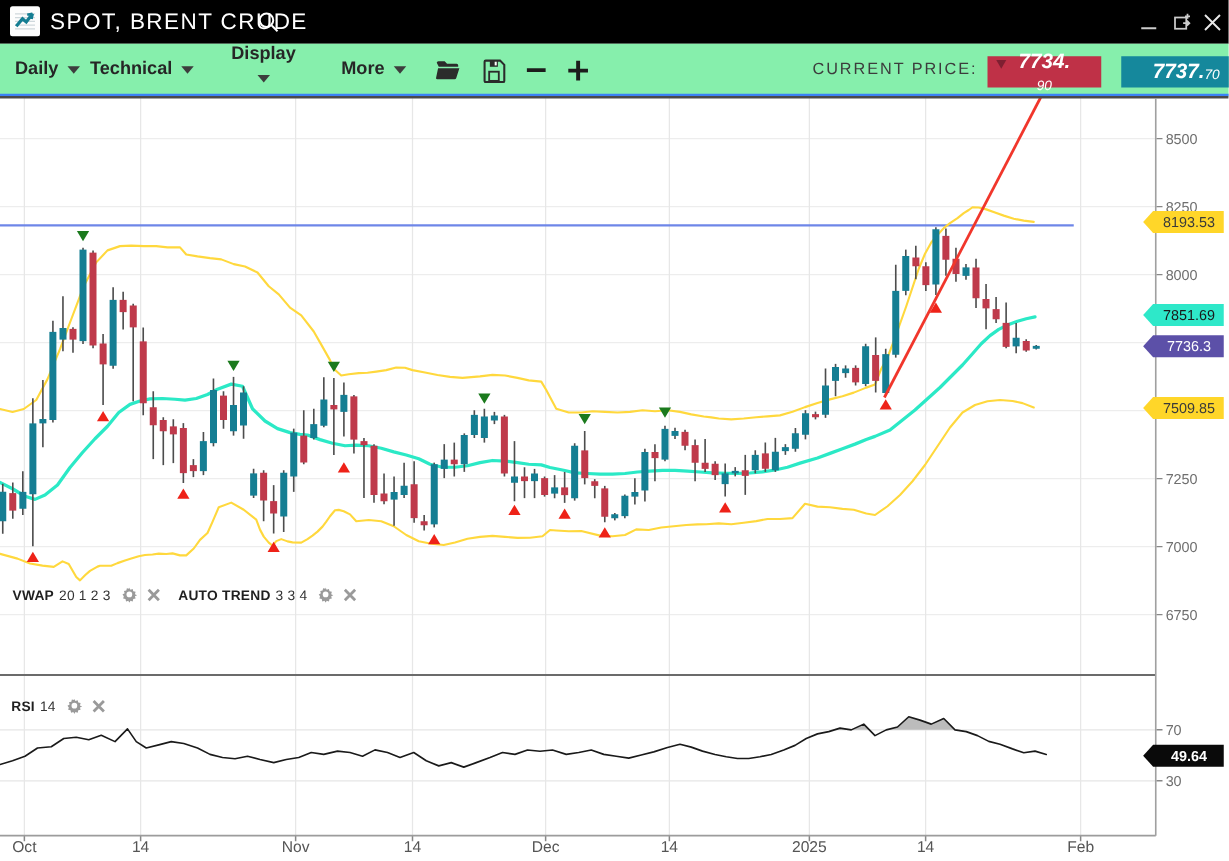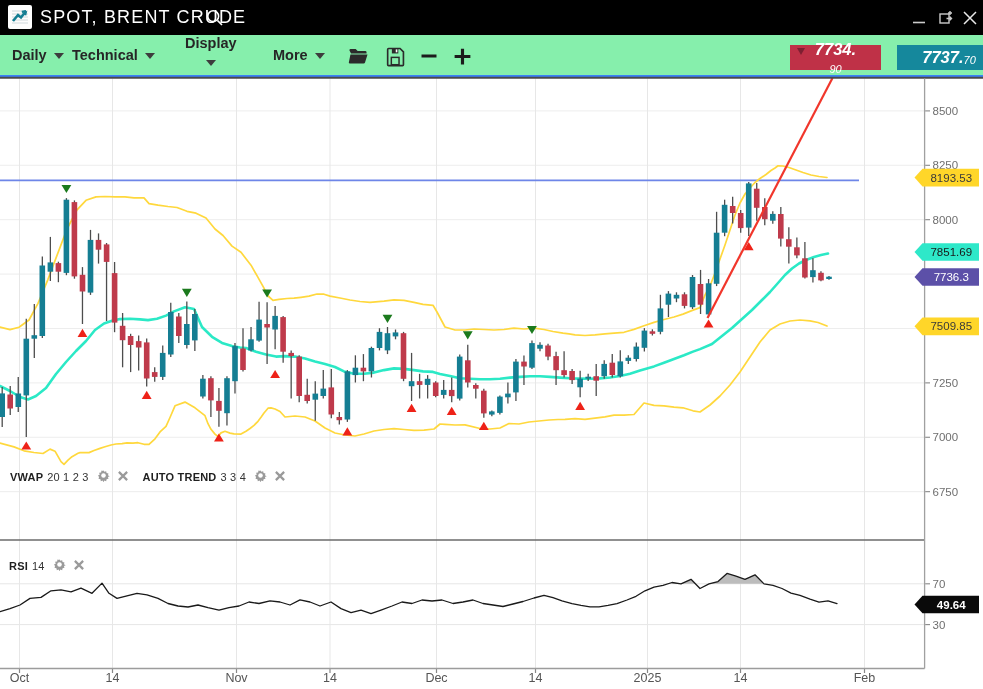--- a/index.html
+++ b/index.html
@@ -127,20 +127,21 @@
       <svg width="20" height="20" viewBox="0 0 20 20">
           <path d="M2.5 10 h15" stroke="#1c1c1c" stroke-width="3"></path>
         </svg>
     </span>
     <span class="tool-ic" id="ic-plus">
       <svg width="21" height="21" viewBox="0 0 20 20">
           <path d="M2.5 10 h15 M10 2.5 v15" stroke="#1c1c1c" stroke-width="3"></path>
         </svg>
     </span>
 
+    <span class="cp-label">CURRENT PRICE:</span>
     <span class="pbadge" id="badge-bid">
       <span class="arr" id="arr-bid"></span>
       <span>7734.</span>
         <span class="small">90</span>
     </span>
     <span class="pbadge" id="badge-ask">
       <span>7737.</span>
         <span class="small">70</span>
       <span class="arr" id="arr-ask"></span>
     </span>

